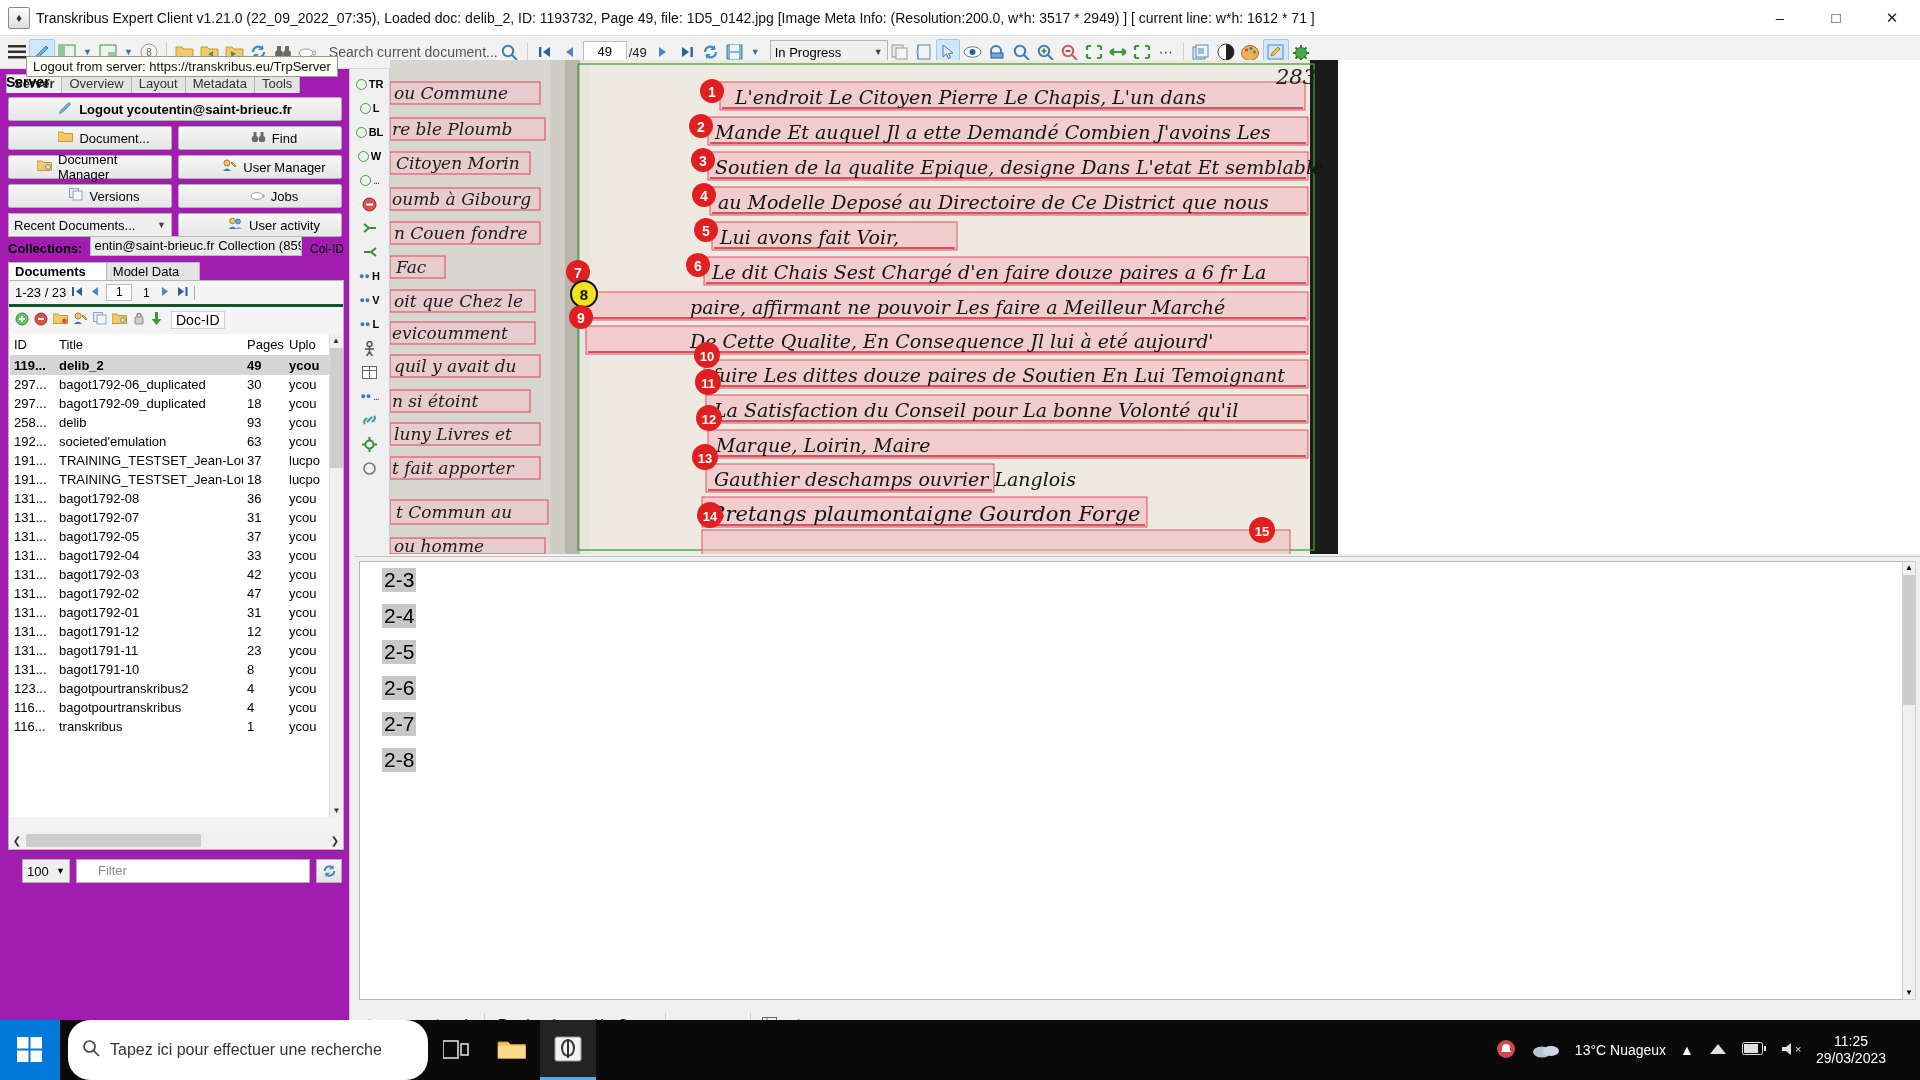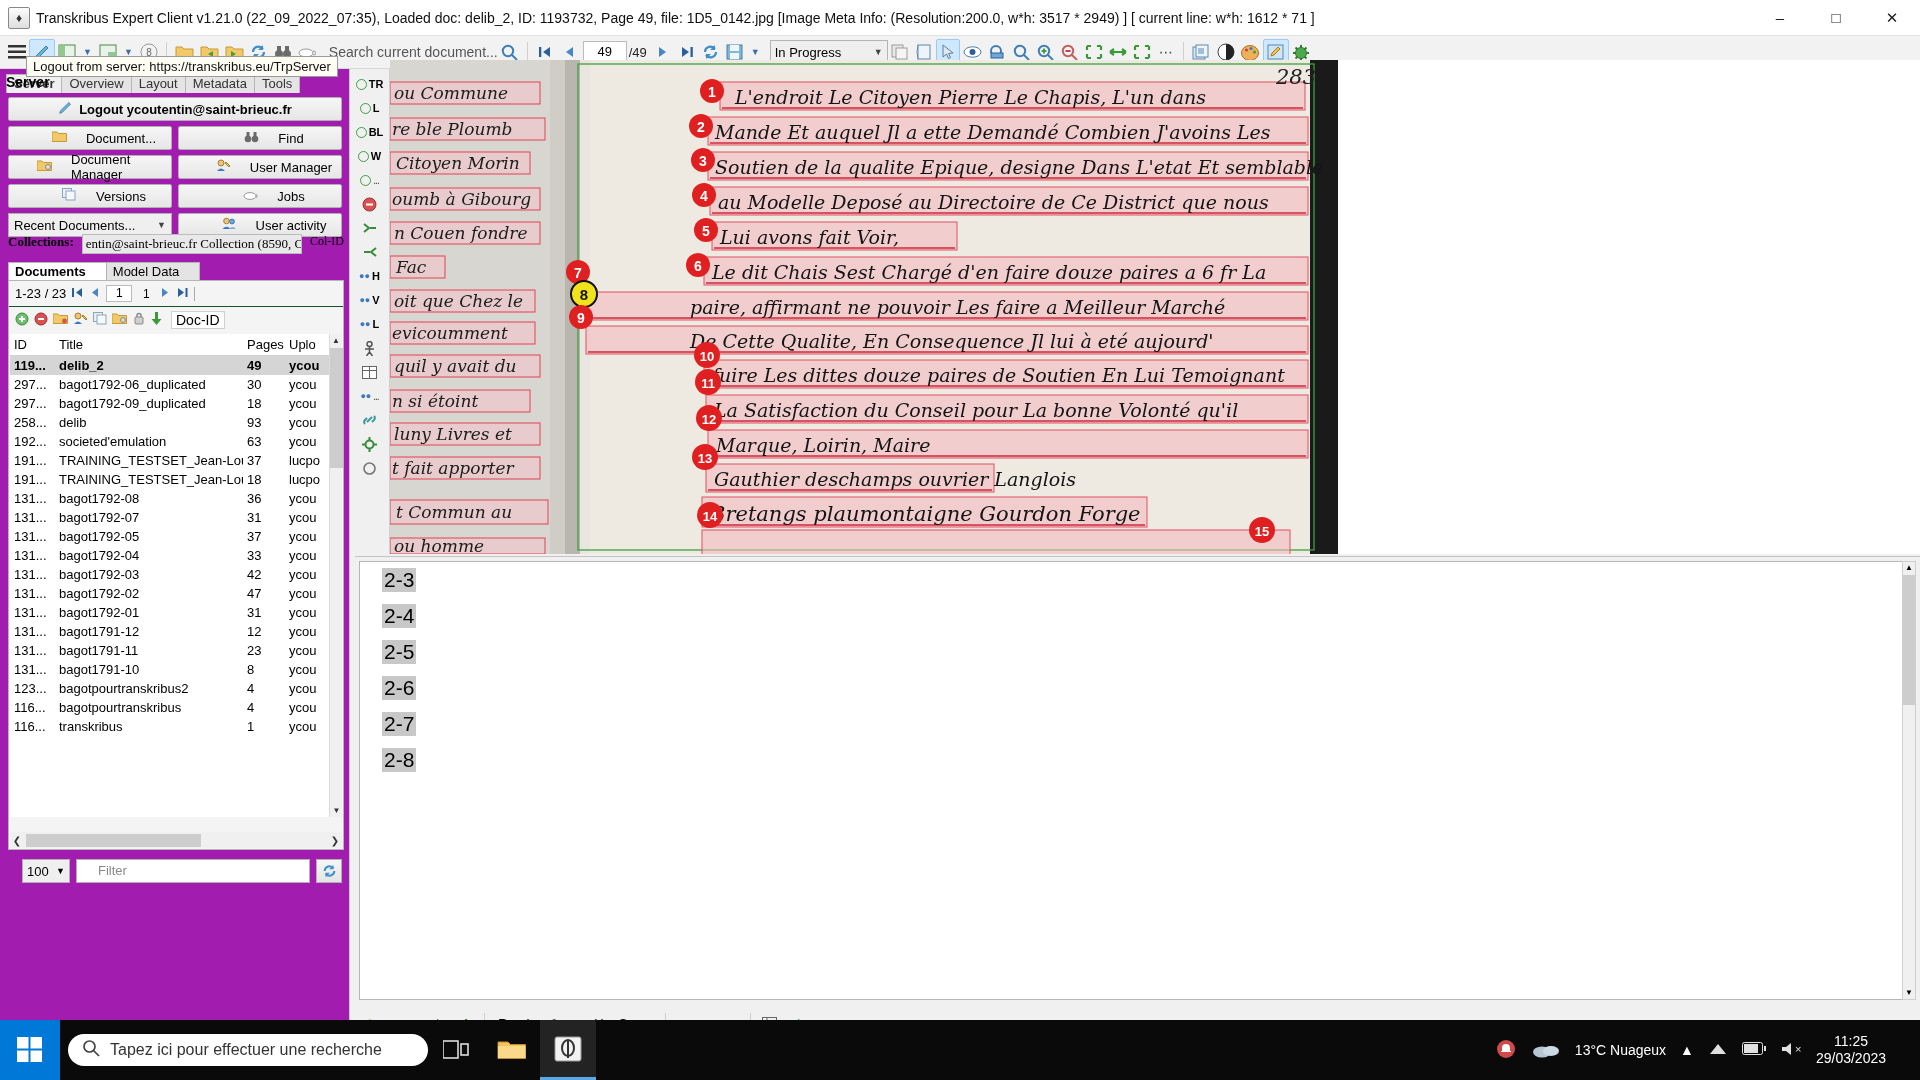--- a/index.html
+++ b/index.html
@@ -99,32 +99,32 @@
     border:1px solid #b0b0b0; border-radius:2px;
     display:flex; align-items:center; justify-content:center;
     font-size:13px; font-weight:bold; gap:6px;
   }
   .row2 { display:flex; gap:6px; margin-bottom:5px; }
   .halfbtn {
     width: 164px; height: 24px;
     background: linear-gradient(#f6f6f6,#e6e6e6);
     border:1px solid #b0b0b0; border-radius:2px;
     display:flex; align-items:center; justify-content:center;
-    font-size:13px; gap:19px;padding-left:28px;
+    font-size:13px; gap:6px;padding-left:28px;
   }
   .combo {
     width:164px; height:24px; background:#efefef; border:1px solid #b0b0b0;
     display:flex; align-items:center; padding: 0 5px; font-size:13px;
   }
   .combo .lbl{flex:1;}
   .combo .arr{font-size:9px;color:#444;}
 
   #collrow {
     position:absolute; top:165px; left:8px; width:336px; height:22px;
-    display:flex; align-items:flex-start; gap:8px;font-family:Liberation Serif, serif;
+    display:flex; align-items:flex-end; gap:8px;
   }
   #collrow .cap { font-weight:bold; font-size:13px; }
   #collrow .val {
     flex:1; height:20px; background:#e9e9e9; border:1px solid #bbb;
     font-size:13px; line-height:18px; padding:0 3px; overflow:hidden; white-space:nowrap;
   }
   #collrow .colid { font-size:12px; }
 
   #doctabs {
     position:absolute; top:192px; left:8px; width:336px; height:20px;
@@ -132,21 +132,21 @@
   }
   #doctabs .t { padding:1px 20px 2px 6px; border:1px solid #b6b6b6; border-bottom:none; background:#e4e4e4; margin-right:-1px;}
   #doctabs .t.active { background:#fff; font-weight:bold; }
 
   #docbox {
     position:absolute; top:211px; left:8px; width:336px; height:570px;
     background:#f4f4f4; border:1px solid #b6b6b6;
   }
   #pager {
     display:flex; align-items:center; height:26px; padding: 0 6px; gap:6px;
-    font-size:13px; border-bottom:1px solid #14532d;
+    font-size:13px; border-bottom:3px solid #14532d;
   }
   #pager .nav { color:#2a6099; font-size:12px; }
   #pager .pg { width:26px;height:17px;background:#fff;border:1px solid #bbb;text-align:center;line-height:15px;font-size:12px;}
   #pager .pg2 { width:16px;text-align:center;font-size:12px;}
   #docactions { display:flex; align-items:center; height:26px; padding:0 6px; gap:5px; }
   #docactions .docid {
     margin-left:4px; font-size:14px; background:#fff; border:1px solid #cfcfcf;
     padding: 0 4px; height:18px; line-height:16px;
   }
   table.doctable { width:100%; border-collapse:collapse; font-size:13px; table-layout:fixed;}
@@ -226,21 +226,21 @@
   .tt { width:22px;height:22px;display:flex;align-items:center;justify-content:center;font-size:13px;}
   .tt.i{font-style:italic;} .tt.b{font-weight:bold;}
 
   
   #taskbar {
     position:absolute; bottom:0; left:0; width:1920px; height:60px;
     background:#0a0a0a; display:flex; align-items:center; color:#fff;
   }
   #startbtn{width:60px;height:60px;display:flex;align-items:center;justify-content:center;background:#0078d7;}
   #searchpill{
-    margin-left:8px; width:360px; height:32px; background:#fff; color:#333;
+    margin-left:8px; width:360px; height:60px; background:#fff; color:#333;
     border-radius:22px; display:flex; align-items:center; padding:12px 14px; gap:10px; font-size:16px;
   }
   .tbicon{width:56px;height:60px;display:flex;align-items:center;justify-content:center;}
   .tbicon.active{border-bottom:3px solid #5aa9e6;background:#232323;}
   #tray{margin-left:auto;display:flex;align-items:center;gap:14px;padding-right:14px;font-size:14px;}
   #clock{text-align:center;line-height:1.25;font-size:14px;}
 </style>
 </head>
 <body>
 

